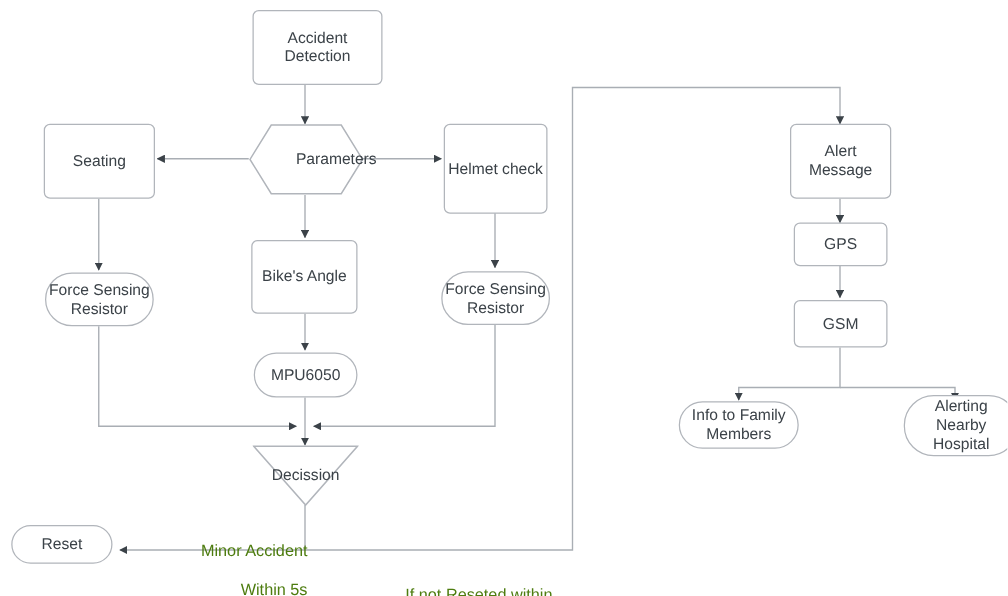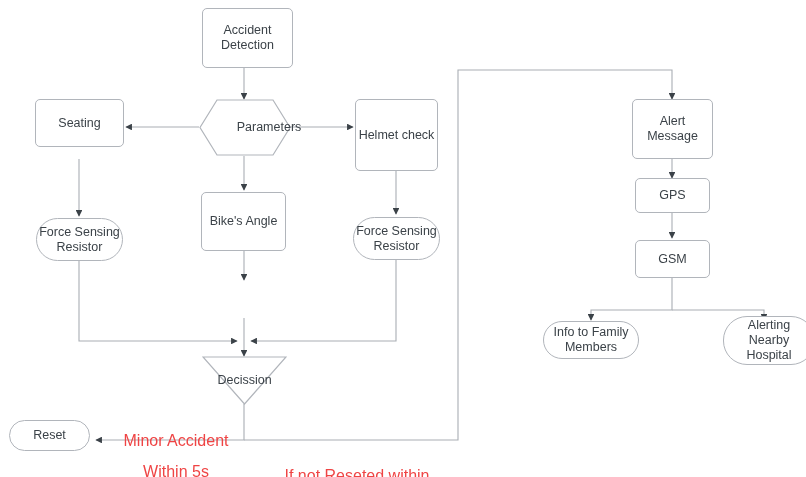--- a/index.html
+++ b/index.html
@@ -57,24 +57,24 @@
     z-index:0;
   }
   .tri .trilbl{
     position:relative;
     z-index:1;
     align-self:flex-start;
     margin-top:17px;
   }
   .edge-label{
     position:absolute;
-    color:#ef4444;
-    font-size:16px;
+    color:#4d7c0f;
+    font-size:13px;
     line-height:15px;
-    text-align:center;
+    text-align:right;
     white-space:pre-line;
     z-index:2;
   }
 </style>
 </head>
 <body>
 
 <div id="canvas">
 
   <svg id="edges" viewBox="0 0 806 477" width="806" height="477" xmlns="http://www.w3.org/2000/svg">
@@ -111,33 +111,33 @@
 
       <path d="M 672 159 L 672 178" marker-end="url(#ah)"></path>
 
       <path d="M 672 212 L 672 238" marker-end="url(#ah)"></path>
 
       <path d="M 672 278 L 672 310 L 591 310 L 591 320" marker-end="url(#ah)"></path>
       <path d="M 672 310 L 764 310 L 764 320" marker-end="url(#ah)"></path>
     </g>
   </svg>
 
-  <div class="node rect" style="left:202px;top:8px;width:91px;height:60px;">
+  <div class="node rect" style="left:202px;top:8px;width:104px;height:60px;">
     <span>Accident
 Detection</span>
   </div>
 
   <div class="node hex" style="left:199px;top:99px;width:92px;height:57px;">
     <svg class="hexbg" viewBox="0 0 92 57" preserveAspectRatio="none">
       <polygon points="18,1 74,1 91,28.5 74,56 18,56 1,28.5" fill="#ffffff" stroke="#b1b5bb" stroke-width="1.2"></polygon>
     </svg>
     <span class="hexlbl">Parameters</span>
   </div>
 
-  <div class="node rect" style="left:35px;top:99px;width:89px;height:48px;text-align:center;">
+  <div class="node rect" style="left:35px;top:99px;width:89px;height:60px;text-align:center;">
     <span>Seating</span>
   </div>
 
   <div class="node rect" style="left:355px;top:99px;width:83px;height:72px;">
     <span>Helmet check</span>
   </div>
 
   <div class="node rect" style="left:201px;top:192px;width:85px;height:59px;">
     <span>Bike's Angle</span>
   </div>
@@ -145,20 +145,23 @@
   <div class="node pill" style="left:36px;top:218px;width:87px;height:43px;">
     <span>Force Sensing
 Resistor</span>
   </div>
 
   <div class="node pill" style="left:353px;top:217px;width:87px;height:43px;">
     <span>Force Sensing
 Resistor</span>
   </div>
 
+  <div class="node pill" style="left:203px;top:282px;width:83px;height:36px;">
+    <span>MPU6050</span>
+  </div>
 
   <div class="node tri" style="left:202px;top:356px;width:85px;height:49px;">
     <svg class="tribg" viewBox="0 0 85 49" preserveAspectRatio="none">
       <polygon points="1,1 84,1 42.5,48" fill="#ffffff" stroke="#b1b5bb" stroke-width="1.2"></polygon>
     </svg>
     <span class="trilbl">Decission</span>
   </div>
 
   <div class="node pill" style="left:9px;top:420px;width:81px;height:31px;">
     <span>Reset</span>

